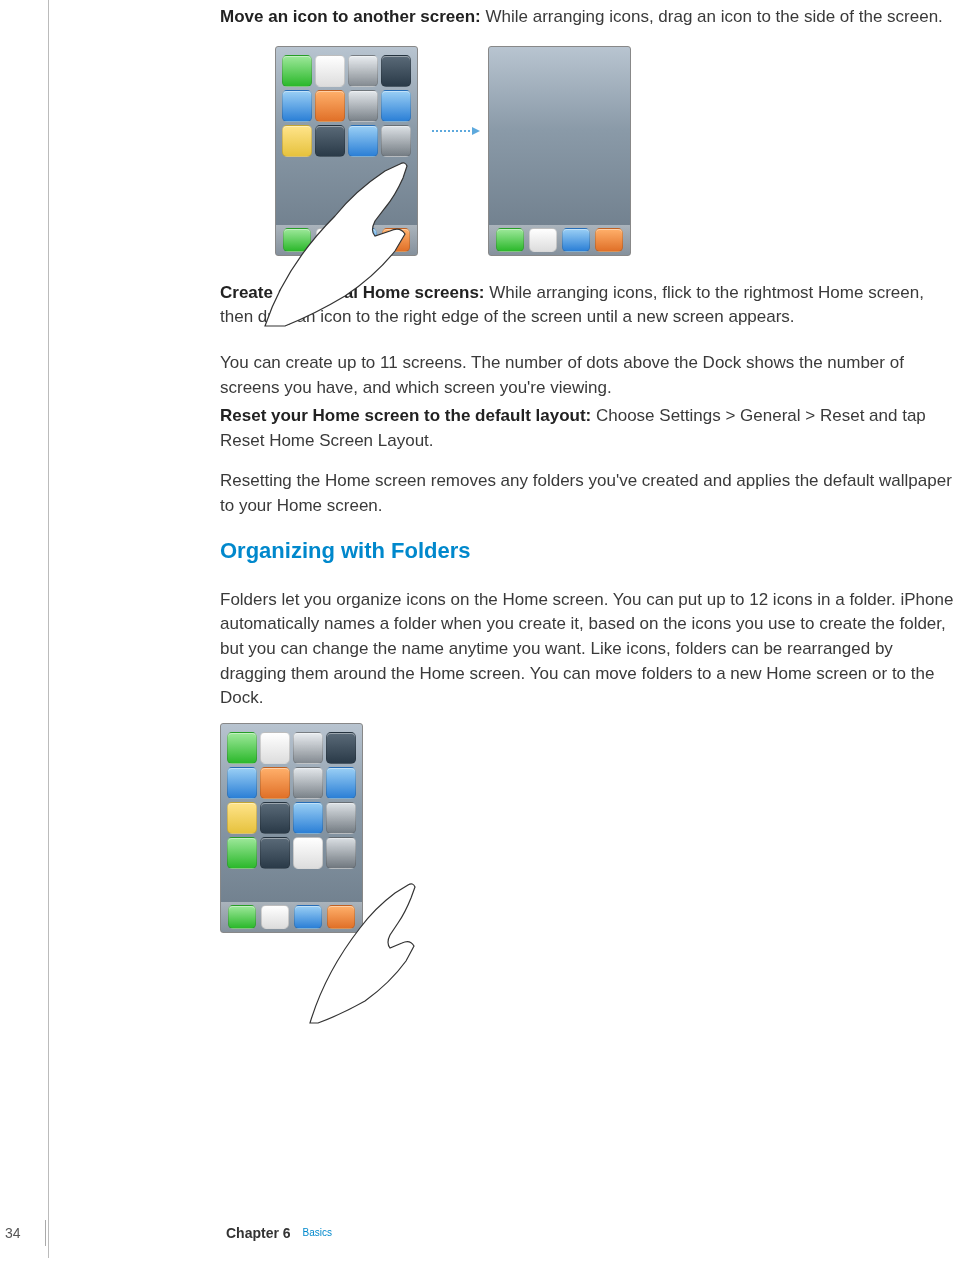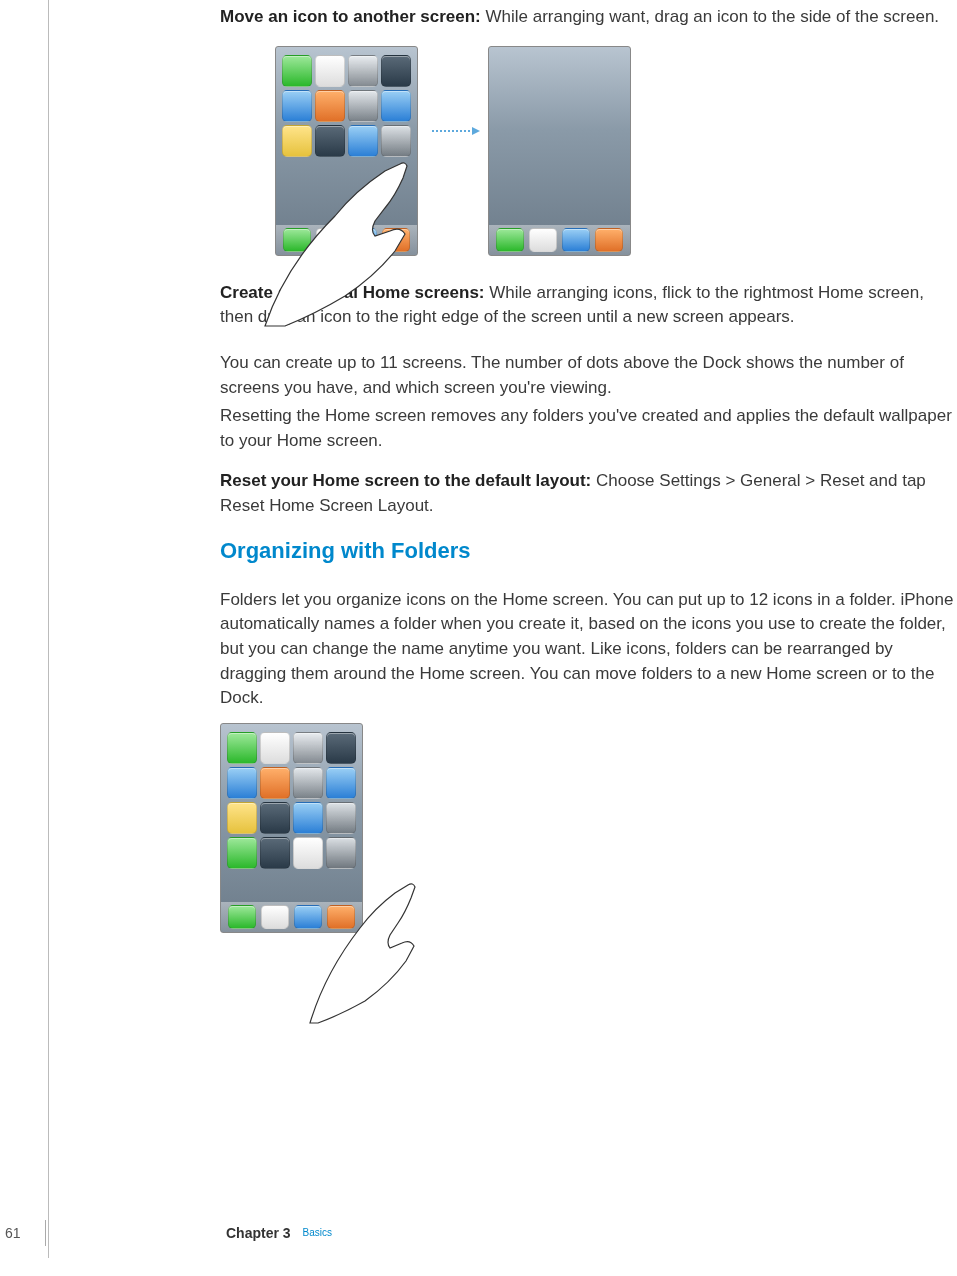--- a/index.html
+++ b/index.html
@@ -178,21 +178,21 @@
     }
   </style>
 </head>
 <body>
 
 <div class="left-rule"></div>
 
 <div class="content">
 
   <p>
-    <span class="instruction-bold">Move an icon to another screen:</span><span>  While arranging want, drag an icon to the side of the screen.</span>
+    <span class="instruction-bold">Move an icon to another screen:</span><span>  While arranging icons, drag an icon to the side of the screen.</span>
   </p>
 
   <div class="illustration">
     <div class="illustration-wrapper">
       <div class="phone">
         <div class="phone-inner">
           <div class="app-icon green"></div>
           <div class="app-icon white"></div>
           <div class="app-icon"></div>
           <div class="app-icon dark"></div>
@@ -228,25 +228,25 @@
       </div>
     </div>
   </div>
 
   <p>
     <span class="instruction-bold">Create additional Home screens:</span><span>  While arranging icons, flick to the rightmost Home screen, then drag an icon to the right edge of the screen until a new screen appears.</span>
   </p>
 
   <p class="tight">You can create up to 11 screens. The number of dots above the Dock shows the number of screens you have, and which screen you're viewing.</p>
 
-  <p>Resetting the Home screen removes any folders you've created and applies the default wallpaper to your Home screen.</p>
-
   <p>
     <span class="instruction-bold">Reset your Home screen to the default layout:</span><span>  Choose Settings &gt; General &gt; Reset and tap Reset Home Screen Layout.</span>
   </p>
+
+  <p>Resetting the Home screen removes any folders you've created and applies the default wallpaper to your Home screen.</p>
 
   <h2 class="section-heading">Organizing with Folders</h2>
 
   <p class="tight">Folders let you organize icons on the Home screen. You can put up to 12 icons in a folder. iPhone automatically names a folder when you create it, based on the icons you use to create the folder, but you can change the name anytime you want. Like icons, folders can be rearranged by dragging them around the Home screen. You can move folders to a new Home screen or to the Dock.</p>
 
 
   <div class="illustration-single">
     <div class="illustration-wrapper">
       <div class="phone">
         <div class="phone-inner">
@@ -276,17 +276,17 @@
       </div>
       <svg class="hand-single" width="200" height="180" viewBox="0 0 200 180">
         <path d="M 30 170 Q 45 120 80 75 Q 95 55 115 40 L 128 32 Q 133 29 135 34 L 131 45 Q 125 60 118 70 L 110 82 Q 106 90 110 95 L 122 90 Q 130 86 134 93 L 126 108 Q 110 130 85 148 Q 60 162 38 170 Z" fill="#fff" stroke="#333" stroke-width="1.2"></path>
       </svg>
     </div>
   </div>
 
 </div>
 
 <div class="footer">
-  <span class="page-number">61</span>
+  <span class="page-number">34</span>
   <div class="vertical-line"></div>
-  <span class="chapter-label">Chapter 3</span>
+  <span class="chapter-label">Chapter 6</span>
   <span class="chapter-name">Basics</span>
 </div>
 
 </body></html>

